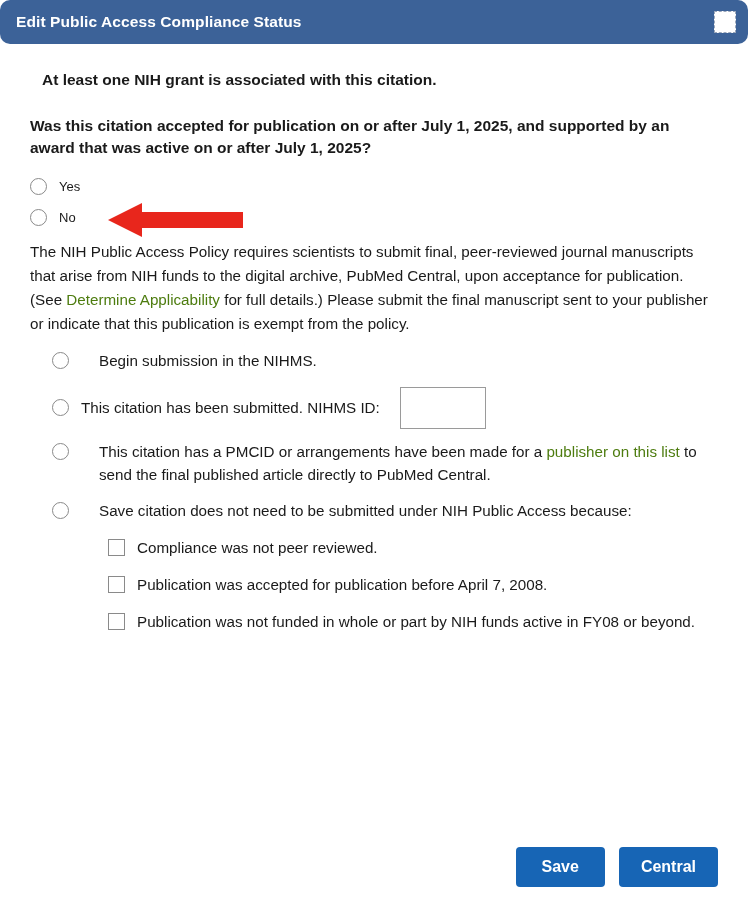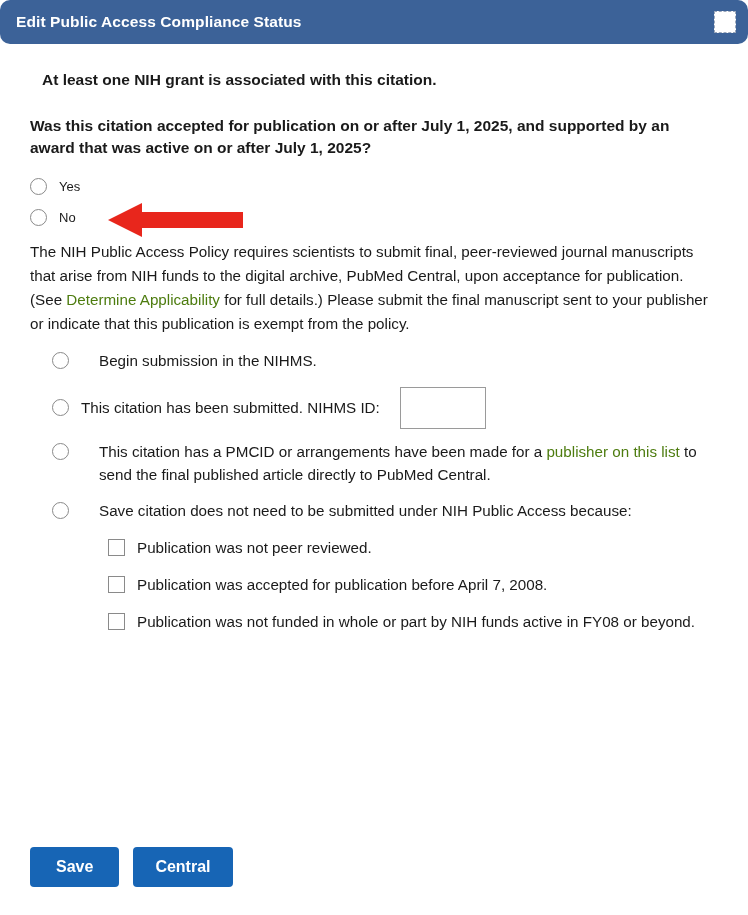--- a/index.html
+++ b/index.html
@@ -165,20 +165,21 @@
     line-height: 1.5;
   }
   .sub-check-row .checkbox {
     margin-top: 2px;
   }
   .sub-check-text {
     max-width: 600px;
   }
   .footer {
     display: flex;
+    justify-content: flex-end;
     gap: 14px;
     padding: 12px 30px 22px 30px;
     box-sizing: border-box;
   }
   .btn {
     background: #1765b5;
     color: #ffffff;
     border: none;
     border-radius: 4px;
     font-family: "Liberation Sans", sans-serif;
@@ -245,21 +246,21 @@
       <span class="option-text"><span> This citation has a PMCID or arrangements have been made for a </span><a class="link" href="#">publisher on this list</a><span> to send the final published article directly to PubMed Central.</span></span>
     </div>
 
     <div class="option-row">
       <span class="radio"></span>
       <span class="option-text">Save citation does not need to be submitted under NIH Public Access because:</span>
     </div>
 
     <div class="sub-check-row">
       <span class="checkbox"></span>
-      <span class="sub-check-text">Publication was not peer reviewed.</span>
+      <span class="sub-check-text">Compliance was not peer reviewed.</span>
     </div>
 
     <div class="sub-check-row">
       <span class="checkbox"></span>
       <span class="sub-check-text">Publication was accepted for publication before April 7, 2008.</span>
     </div>
 
     <div class="sub-check-row">
       <span class="checkbox"></span>
       <span class="sub-check-text">Publication was not funded in whole or part by NIH funds active in FY08 or beyond.</span>

